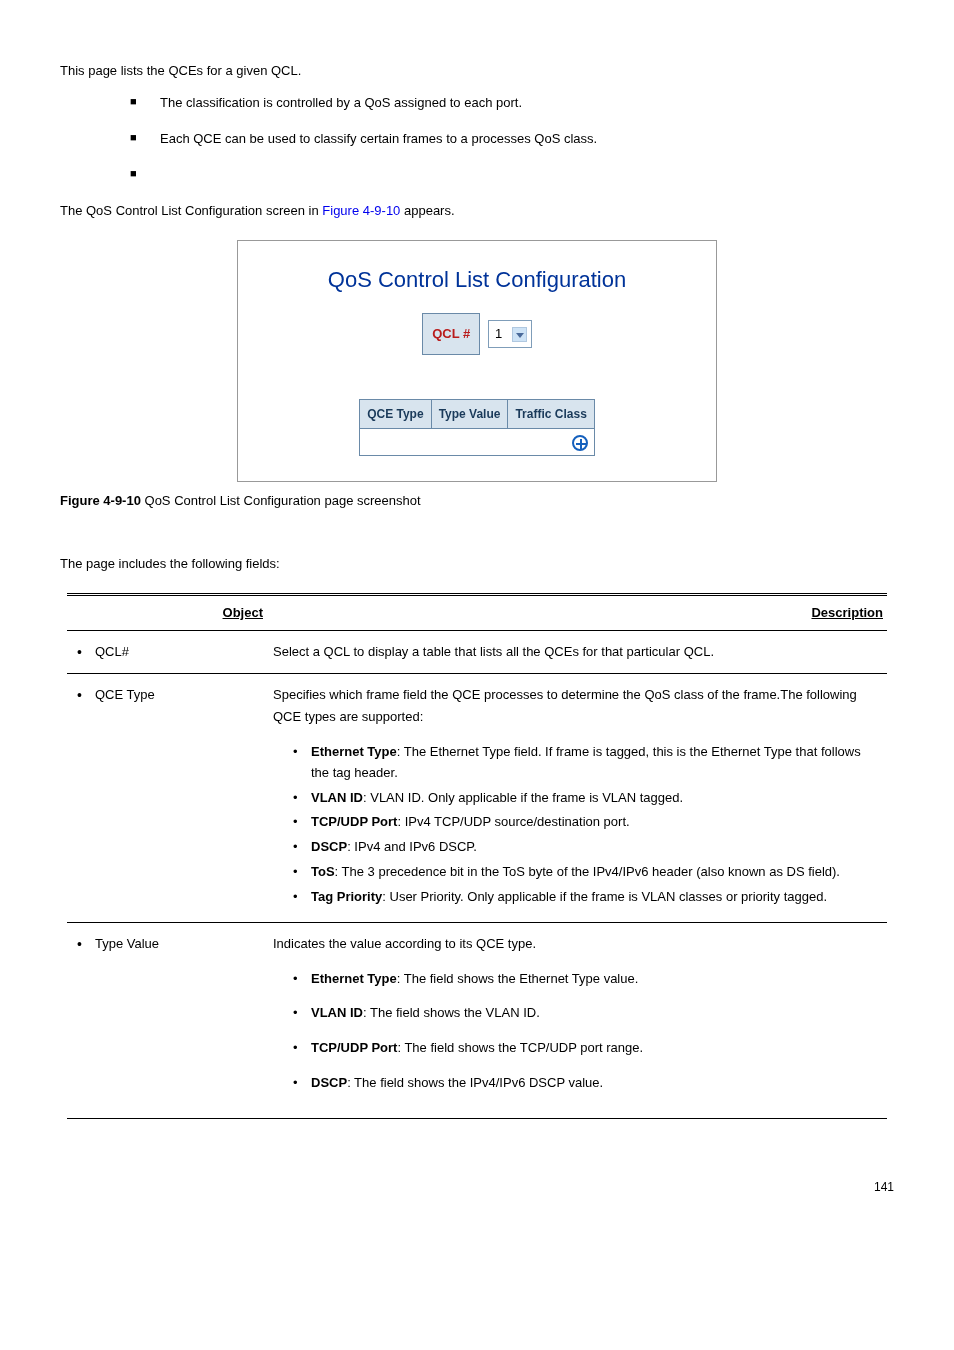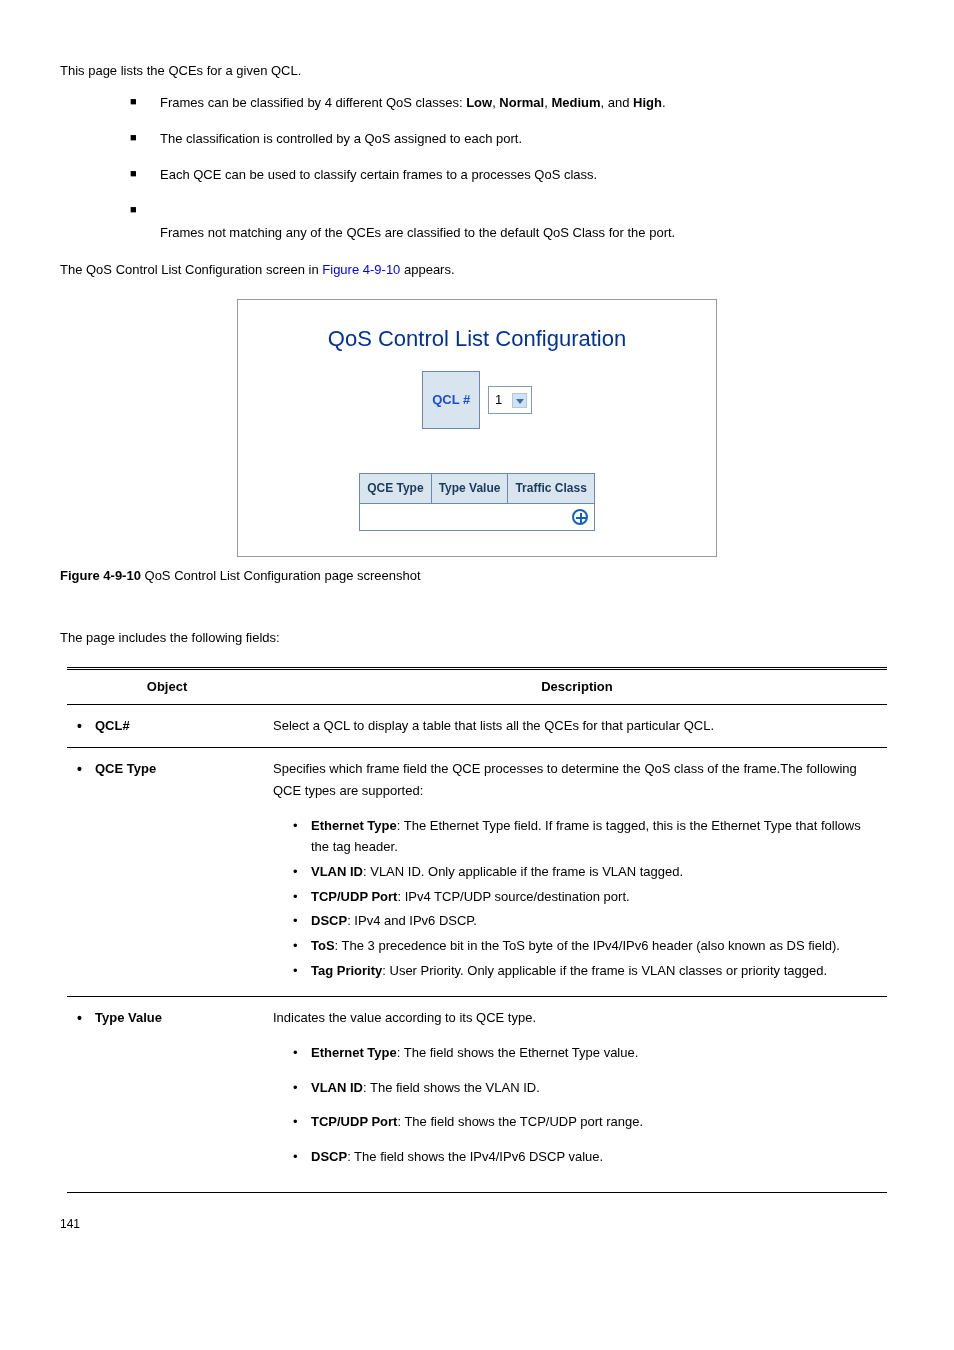--- a/index.html
+++ b/index.html
@@ -37,24 +37,24 @@
     font-size: 22px;
     font-weight: normal;
     font-family: Verdana, Arial, sans-serif;
     margin-bottom: 14px;
   }
   .qcl-row { margin-bottom: 44px; }
   .qcl-label {
     display: inline-block;
     border: 1px solid #6A8AA8;
     background: #D8E4EE;
-    color: #1d4ed8;
+    color: #b91c1c;
     font-size: 13px;
     font-weight: bold;
-    padding: 17px 9px;
+    padding: 9px 9px;
     vertical-align: middle;
     font-family: Verdana, Arial, sans-serif;
   }
   .qcl-select {
     display: inline-block;
     border: 1px solid #7F9DB9;
     background: #fff;
     padding: 2px 4px 2px 6px;
     vertical-align: middle;
     margin-left: 4px;
@@ -115,66 +115,59 @@
   .caption { margin: 8px 0 40px 0; }
   .fields-intro { margin-bottom: 18px; }
   table.fields {
     width: 820px;
     margin: 0 auto;
     border-collapse: collapse;
   }
   table.fields > tbody > tr.header-row > th {
     border-top: 3px double #000;
     border-bottom: 1px solid #000;
-    text-align: center;
+    text-align: right;
     font-weight: bold;
     padding: 6px 4px;
+    text-decoration: underline;
   }
   table.fields > tbody > tr.header-row > th:first-child { width: 200px; }
   table.fields > tbody > tr.body-row > td {
     border-bottom: 1px solid #000;
     vertical-align: top;
     padding: 10px 6px;
   }
   table.fields > tbody > tr.body-row > td:first-child { width: 200px; }
-  .obj-bullet { position: relative; padding-left: 22px; font-weight: bold; }
+  .obj-bullet { position: relative; padding-left: 22px; font-weight: normal; }
   .obj-bullet::before {
     content: "•";
     position: absolute; left: 4px; top: 0;
     font-size: 14px;
   }
   .desc p { margin: 0 0 14px 0; }
   .desc p:last-child { margin-bottom: 0; }
   ul.inner-list { list-style: none; padding-left: 20px; margin: 0; }
   ul.inner-list > li { position: relative; padding-left: 18px; margin-bottom: 4px; line-height: 1.6; }
   ul.inner-list.spaced > li { margin-bottom: 14px; }
   ul.inner-list > li::before {
     content: "•";
     position: absolute; left: 0; top: 0;
   }
-  .page-num { text-align: left; margin-top: 21px; font-size: 12px; }
+  .page-num { text-align: right; margin-top: 58px; font-size: 12px; }
 </style>
 </head>
 <body>
 
 <div class="intro">This page lists the QCEs for a given QCL.</div>
 
 <ul class="square">
-  <li>
-    <span>Frames can be classified by 4 different QoS classes: </span>
-    <span class="bold">Low</span><span>, </span>
-    <span class="bold">Normal</span><span>, </span>
-    <span class="bold">Medium</span><span>, and </span>
-    <span class="bold">High</span><span>.</span>
-  </li>
   <li>The classification is controlled by a QoS assigned to each port.</li>
   <li>Each QCE can be used to classify certain frames to a processes QoS class.</li>
   <li>
     <br>
-    <span>Frames not matching any of the QCEs are classified to the default QoS Class for the port.</span>
   </li>
 </ul>
 
 <div>
   <span>The QoS Control List Configuration screen in </span><span class="link">Figure 4-9-10</span><span> appears.</span>
 </div>
 
 <div class="fig-wrap">
   <div class="fig-border">
     <div class="fig-title">QoS Control List Configuration</div>

